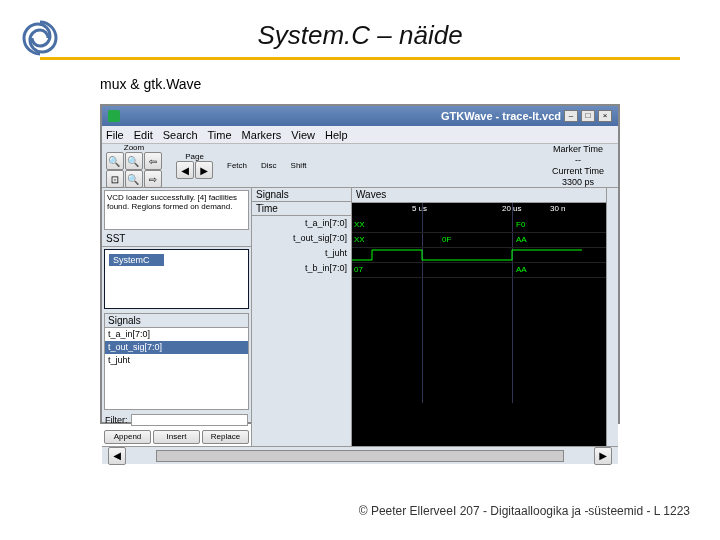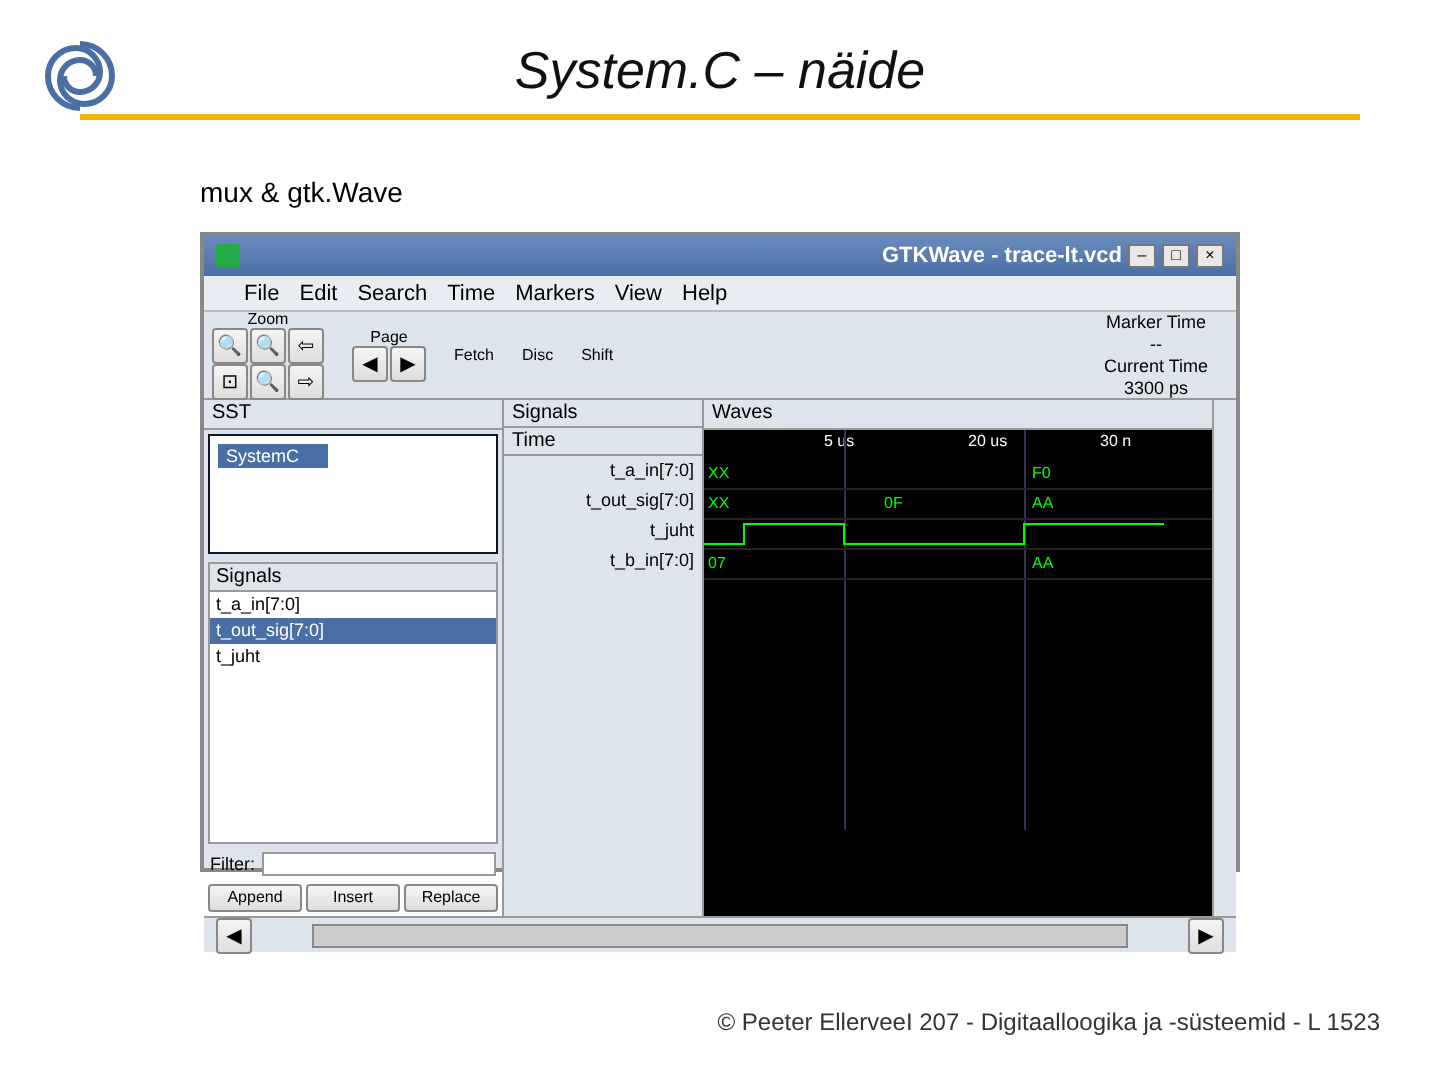--- a/index.html
+++ b/index.html
@@ -1,26 +1,26 @@
 <!DOCTYPE html>
 <html><head>
 <meta charset="utf-8">
 <style>
 *{box-sizing:border-box;margin:0;padding:0}
 body{width:720px;height:540px;background:#fff;font-family:Arial,sans-serif;position:relative}
 .logo{position:absolute;top:18px;left:18px;width:44px;height:40px}
 .title{text-align:center;font-style:italic;font-size:26px;padding-top:20px;color:#111}
 .rule{width:640px;height:3px;background:#f2b200;margin:6px auto 0}
-.subtitle{font-size:14px;margin:28px 0 12px 100px;color:#000}
+.subtitle{font-size:14px;margin:16px 0 12px 100px;color:#000}
 .app{width:520px;height:320px;margin:0 auto;border:2px solid #888;background:#dde4ec;position:relative}
 .titlebar{height:20px;background:linear-gradient(#6a8bbd,#4a6fa5);display:flex;align-items:center;padding:0 6px}
 .tb-icon{width:12px;height:12px;background:#2a4;border-radius:2px;margin-right:6px}
 .tb-text{color:#fff;font-size:11px;font-weight:bold;flex:1;text-align:right}
 .wbtn{width:14px;height:12px;background:#e8e8e8;border:1px solid #777;margin-left:3px;font-size:8px;text-align:center;line-height:10px}
-.menubar{height:18px;background:#e9edf3;display:flex;align-items:center;padding:0 20px;gap:10px;font-size:11px;border-bottom:1px solid #bbb}
+.menubar{height:18px;background:#e9edf3;display:flex;align-items:center;padding:0 4px;gap:10px;font-size:11px;border-bottom:1px solid #bbb}
 .content{display:flex;height:258px}
 .left-col{width:150px;display:flex;flex-direction:column;border-right:1px solid #999}
 .msgbox{height:40px;background:#fff;border:1px solid #999;margin:2px;font-size:8px;padding:2px;line-height:9px}
 .sst{height:15px;background:#dde4ec;font-size:10px;padding:1px 4px;border-bottom:1px solid #999}
 .tree{height:60px;background:#fff;border:1px solid #0f172a;margin:2px;padding:4px}
 .tree-item{background:#4a6fa5;color:#fff;font-size:9px;padding:1px 4px;width:55px}
 .siglist{flex:1;background:#fff;border:1px solid #999;margin:2px;font-size:9px}
 .siglist-hdr{background:#dde4ec;font-size:10px;padding:1px 3px;border-bottom:1px solid #999}
 .sig-row{padding:0 3px;line-height:13px}
 .sig-sel{background:#4a6fa5;color:#fff}
@@ -115,20 +115,23 @@
     <div class="info-col" style="width:72px">
       <div>Marker Time</div>
       <div>--</div>
       <div>Current Time</div>
       <div>3300 ps</div>
     </div>
   </div>
 
   <div class="content">
     <div class="left-col">
+      <div class="msgbox">VCD loader successfully.
+[4] facilities found.
+Regions formed on demand.</div>
       <div class="sst">SST</div>
       <div class="tree">
         <div class="tree-item">SystemC</div>
       </div>
       <div class="siglist">
         <div class="siglist-hdr">Signals</div>
         <div class="sig-row">t_a_in[7:0]</div>
         <div class="sig-row sig-sel">t_out_sig[7:0]</div>
         <div class="sig-row">t_juht</div>
         <div class="sig-row"></div>
@@ -150,21 +153,21 @@
         <div class="sh">Time</div>
         <div class="srow">t_a_in[7:0]</div>
         <div class="srow">t_out_sig[7:0]</div>
         <div class="srow">t_juht</div>
         <div class="srow">t_b_in[7:0]</div>
       </div>
       <div class="wave-col">
         <div class="wh">Waves</div>
         <div class="timescale">
           <span style="left:60px">5 us</span>
-          <span style="left:132px">20 us</span>
+          <span style="left:150px">20 us</span>
           <span style="left:198px">30 n</span>
         </div>
         <div class="vline" style="left:70px"></div>
         <div class="vline" style="left:160px"></div>
         <div class="wrow">
           <span class="busval" style="left:2px">XX</span>
           <span class="busval" style="left:164px">F0</span>
         </div>
         <div class="wrow">
           <span class="busval" style="left:2px">XX</span>
@@ -186,15 +189,15 @@
   </div>
   <div class="bottom-bar">
     <div class="toolbtn">◀</div>
     <div class="hscroll"></div>
     <div class="toolbtn">▶</div>
   </div>
 </div>
 
 <div class="footer">
   <span>© Peeter Ellervee</span>
-  <span>I 207 - Digitaalloogika ja -süsteemid - L 15</span>
+  <span>I 207 - Digitaalloogika ja -süsteemid - L 12</span>
   <span>23</span>
 </div>
 
 </body></html>

